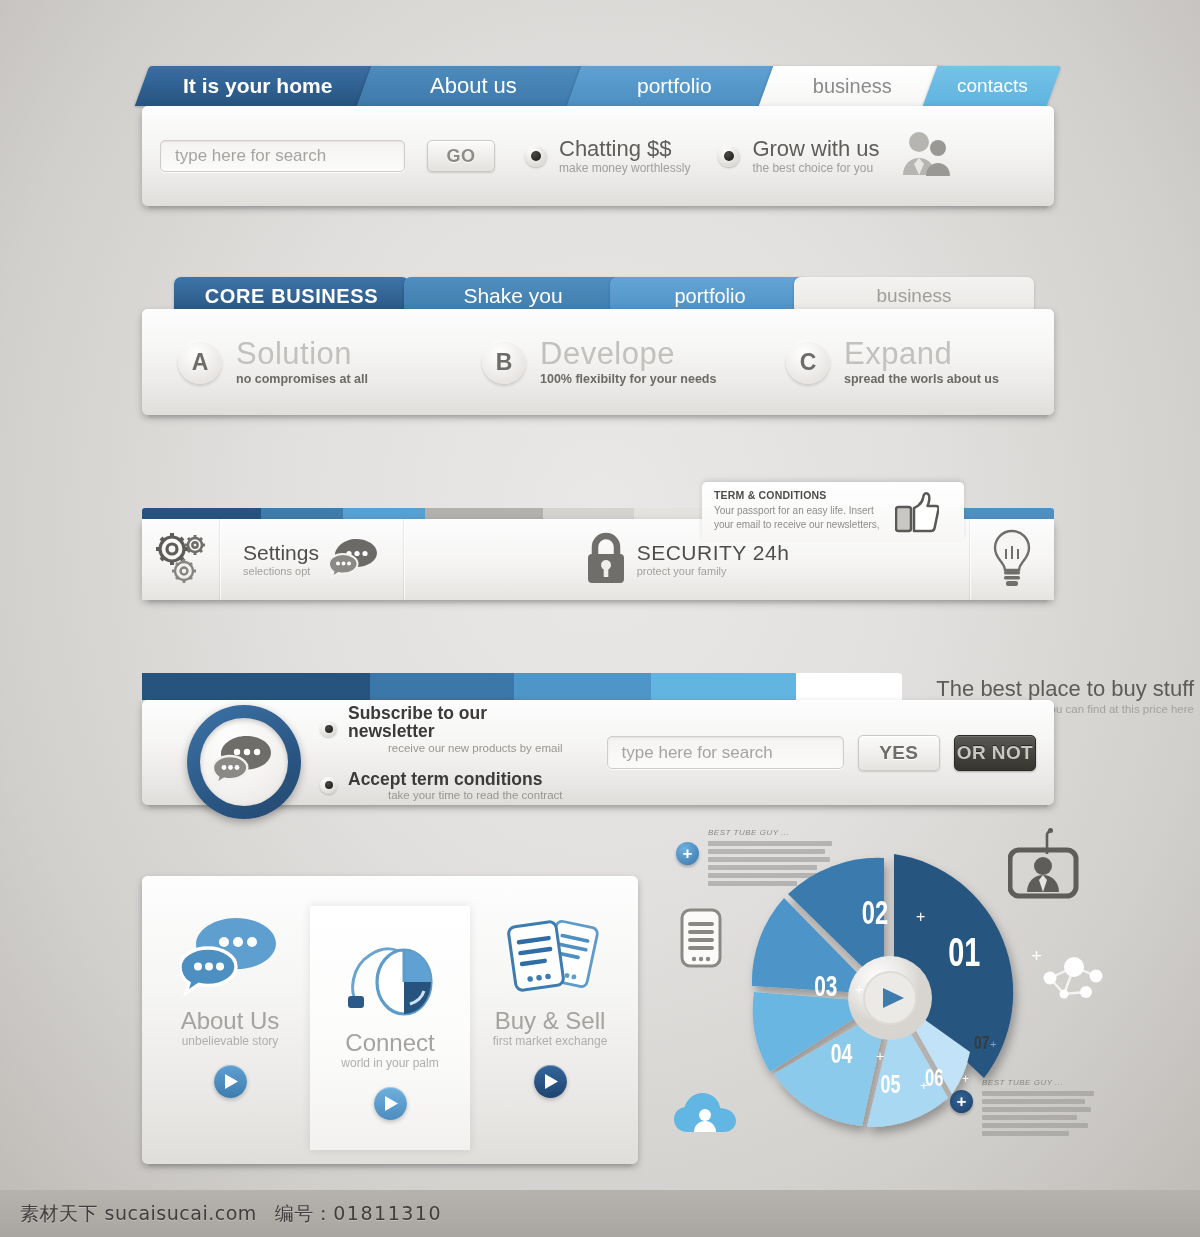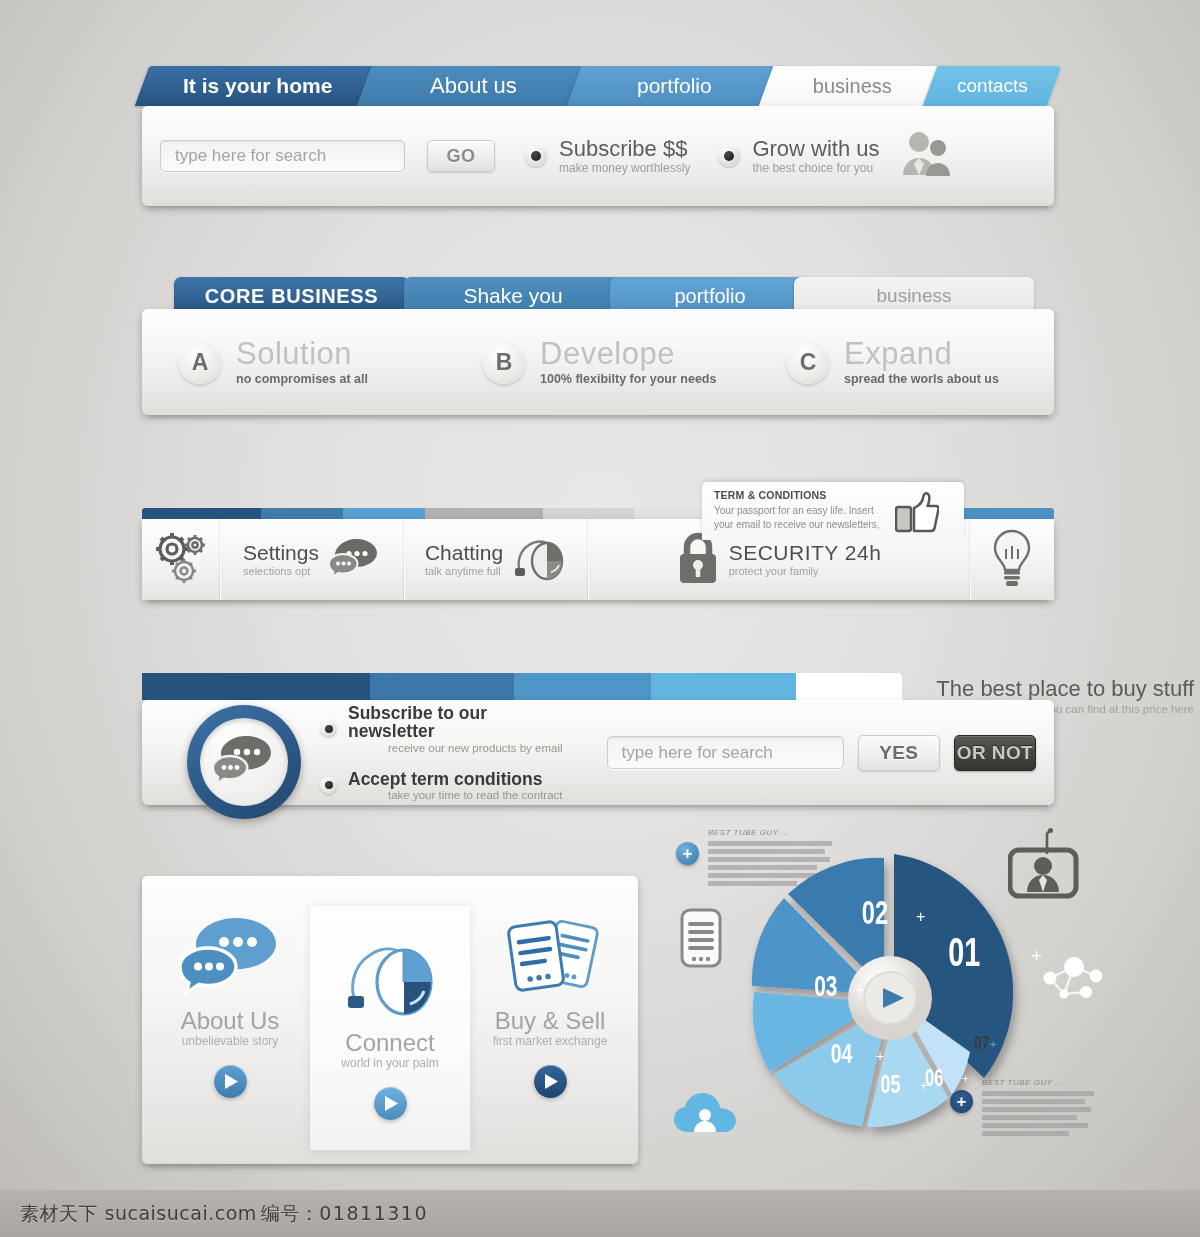--- a/index.html
+++ b/index.html
@@ -234,21 +234,21 @@
   }
 
   
   #watermark {
     position: absolute; left: 0; bottom: 0; width: 1200px; height: 47px;
     background: linear-gradient(180deg,#b6b3af,#a9a6a2);
     display: flex; align-items: center; padding-left: 20px;
     font-size: 19px; color: #3f3e3c; letter-spacing: .5px;
     font-family: "DejaVu Sans", sans-serif;
     text-shadow: 0 1px 0 rgba(255,255,255,.25);
-    gap: 4px;
+    gap: 18px;
   }
   #watermark .wm-id { letter-spacing: 1.5px; }
 </style>
 </head>
 <body>
 
 <div class="panel" id="panel1">
   <div class="tabrow">
     <div class="tab skewL" id="p1-tab0">
         <span>It is your home</span>
@@ -273,21 +273,21 @@
     </div>
     <div class="btn-go">
         <span>GO</span>
       </div>
 
     <div class="opt" id="p1-opt1">
       <span class="radio-dot">
           <i></i>
         </span>
       <span class="txt">
-        <span class="t1" style="display:block">Subscribe $$</span>
+        <span class="t1" style="display:block">Chatting $$</span>
         <span class="t2" style="display:block">make money worthlessly</span>
       </span>
     </div>
 
     <div class="opt" id="p1-opt2">
       <span class="radio-dot">
           <i></i>
         </span>
       <span class="txt">
         <span class="t1" style="display:block">Grow with us</span>
@@ -416,36 +416,20 @@
             <circle cx="28" cy="17.5" r="2.6" fill="#fff"></circle>
             <circle cx="36" cy="17.5" r="2.6" fill="#fff"></circle>
           <path d="M14 18c8 0 14.5 4.4 14.5 9.8S22 37.6 14 37.6c-1.6 0-3.2-.2-4.6-.6L3 41l1.4-5.2C1.6 33.9 0 31 0 27.8 0 22.4 6 18 14 18z" fill="#8a8986" stroke="#f4f3f1" stroke-width="2"></path>
           <circle cx="9" cy="27.5" r="2" fill="#fff"></circle>
             <circle cx="14.5" cy="27.5" r="2" fill="#fff"></circle>
             <circle cx="20" cy="27.5" r="2" fill="#fff"></circle>
         </svg>
       </span>
     </div>
 
-    <div class="fcell" style="width:184px">
-      <span class="ftxt">
-        <span class="fh" style="display:block">Chatting</span>
-        <span class="fs" style="display:block">talk anytime full</span>
-      </span>
-      <span>
-        <svg width="54" height="46" viewBox="0 0 54 46">
-          <path d="M8 38 C3 30 6 16 16 10 C24 5 31 6 34 9" fill="none" stroke="#7d7b78" stroke-width="2.4"></path>
-          <rect x="2" y="33" width="10" height="8" rx="2" fill="#5e5d5a"></rect>
-          <ellipse cx="34" cy="26" rx="15" ry="18" fill="#eeedeb" stroke="#6f6e6b" stroke-width="2.4"></ellipse>
-          <path d="M34 8 A15 18 0 0 1 49 26 L34 26 Z" fill="#6f6e6b"></path>
-          <path d="M34 26 L49 26 A15 18 0 0 1 34 44 Z" fill="#8c8a87"></path>
-          <path d="M38 37 c4-1 7-4 8-7" fill="none" stroke="#e9e7e4" stroke-width="2"></path>
-        </svg>
-      </span>
-    </div>
 
 
     <div class="fcell sec-big" style="flex:1">
       <span>
         <svg width="42" height="52" viewBox="0 0 42 52">
           <path d="M10 24 V15 a11 11 0 0 1 22 0 v9" fill="none" stroke="#6f6e6b" stroke-width="6.5"></path>
           <rect x="3" y="22" width="36" height="29" rx="4" fill="#6f6e6b"></rect>
           <circle cx="21" cy="33" r="5" fill="#f0eeec"></circle>
           <rect x="18.7" y="33" width="4.6" height="12" fill="#f0eeec"></rect>
         </svg>

